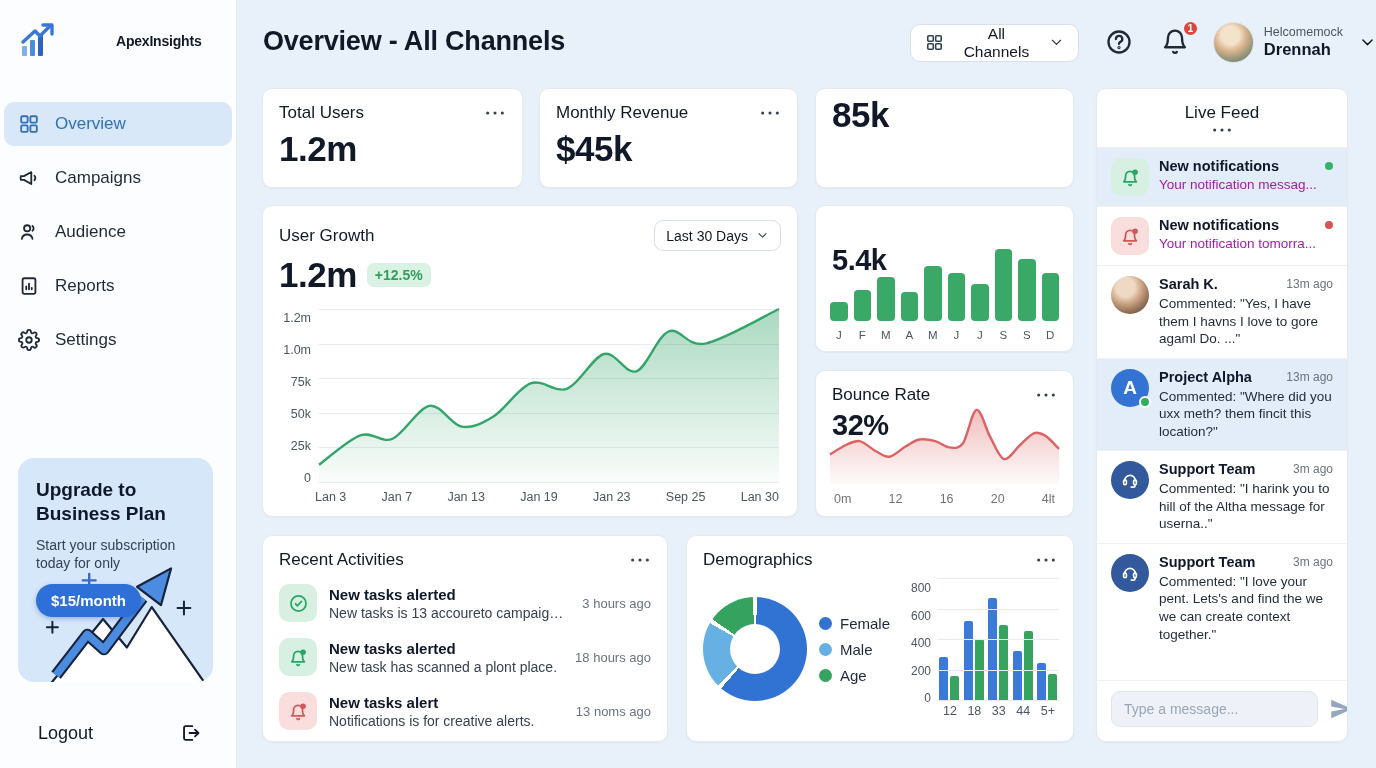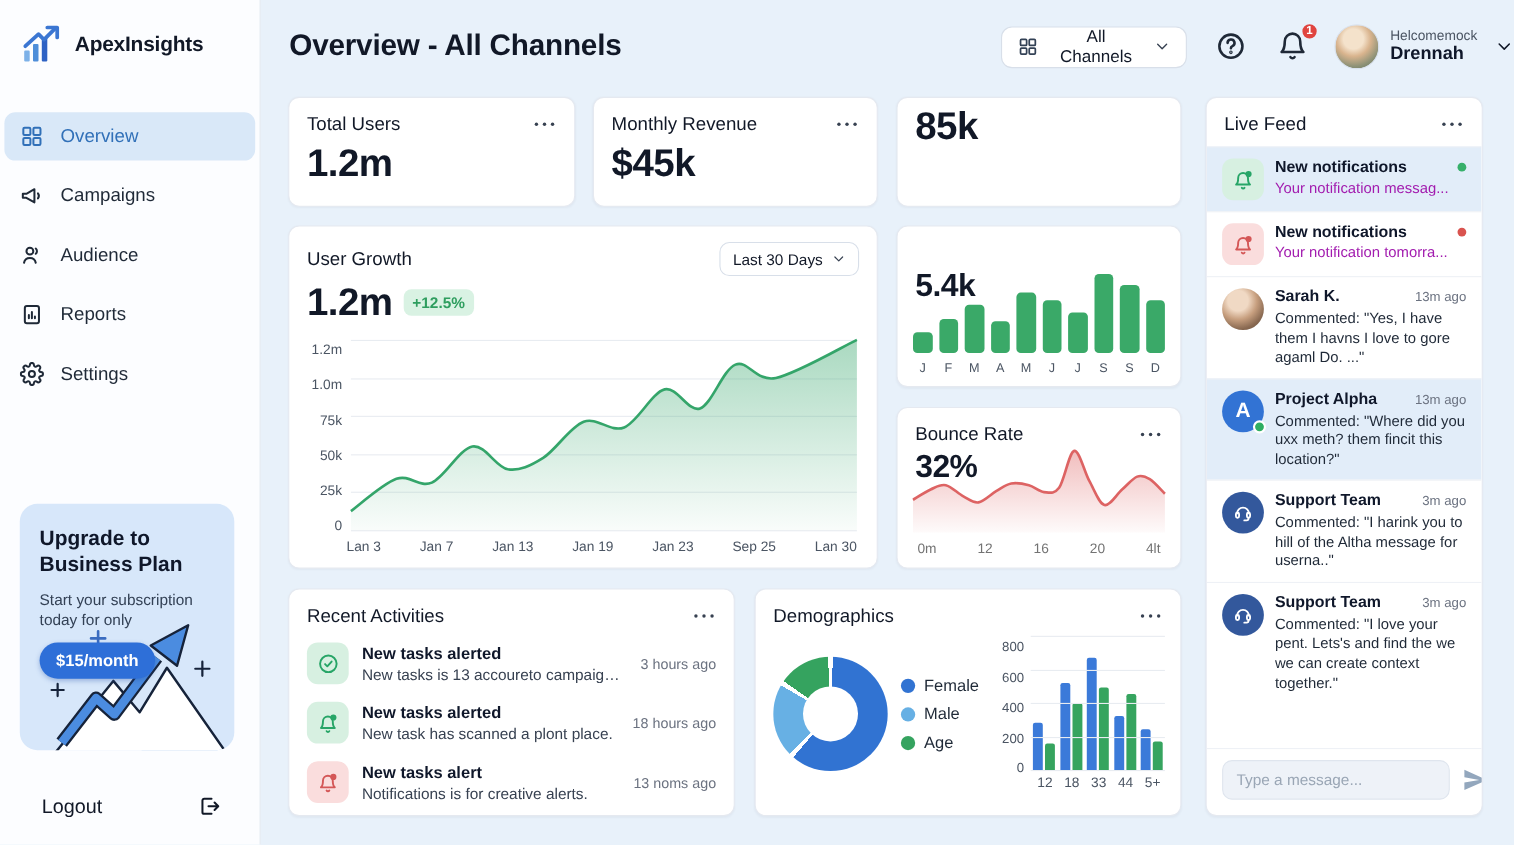--- a/index.html
+++ b/index.html
@@ -4,21 +4,21 @@
 <style>
   * { margin:0; padding:0; box-sizing:border-box; }
   html,body { width:1376px; height:768px; overflow:hidden; }
   body { font-family:"Liberation Sans", sans-serif; background:#e8f1fa; color:#111827; position:relative; }
   svg { display:block; }
 
   
   .sidebar { position:absolute; left:0; top:0; width:237px; height:768px; background:#fcfdff; border-right:1px solid #e2e8f0; }
   .logo { display:flex; align-items:center; gap:10px; padding:22px 0 0 18px; }
   .logo-badge { width:40px; height:38px; }
-  .logo-text { font-size:19px; font-weight:700; letter-spacing:-.2px; }
+  .logo-text { font-size:14px; font-weight:700; letter-spacing:-.2px;margin-left:48px; }
   .nav { margin-top:42px; padding:0 4px; display:flex; flex-direction:column; gap:10px; }
   .nav-item { display:flex; align-items:center; gap:15px; height:44px; padding:0 14px; border-radius:10px; font-size:17px; color:#1f2937; cursor:pointer; }
   .nav-item .nicon { width:22px; height:22px; color:#1f2937; }
   .nav-item.active { background:#d9e8f8; color:#3170b8; }
   .nav-item.active .nicon { color:#3170b8; }
 
   .upgrade { position:absolute; left:18px; top:458px; width:195px; height:224px; background:#d7e7fa; border-radius:16px; padding:20px 18px; overflow:hidden; }
   .upg-title { font-size:19px; font-weight:700; line-height:1.25; color:#0f172a; }
   .upg-sub { margin-top:10px; font-size:14px; line-height:1.3; color:#334155; }
   .upg-btn { margin-top:12px; display:inline-block; background:#2e6fd8; color:#fff; font-size:15px; font-weight:700; padding:8px 15px; border-radius:999px; border:none; cursor:pointer; box-shadow:0 2px 5px rgba(37,84,170,.35); position:relative; z-index:2; }
@@ -524,21 +524,21 @@
             <span>33</span>
             <span>44</span>
             <span>5+</span>
           </div>
       </div>
     </div>
   </div>
 </section>
 
 <section class="card" id="card-livefeed">
-  <div class="card-head" style="padding-bottom:10px;">
+  <div class="card-head" style="padding-bottom:10px;flex-direction:column;">
     <span class="card-title">Live Feed</span>
     <span class="dots">
         <svg viewBox="0 0 24 10" width="100%" height="100%" fill="currentColor">
           <circle cx="4" cy="5" r="1.7"></circle>
           <circle cx="12" cy="5" r="1.7"></circle>
           <circle cx="20" cy="5" r="1.7"></circle>
         </svg>
       </span>
   </div>
   <div class="feed-list" id="feed-list">

